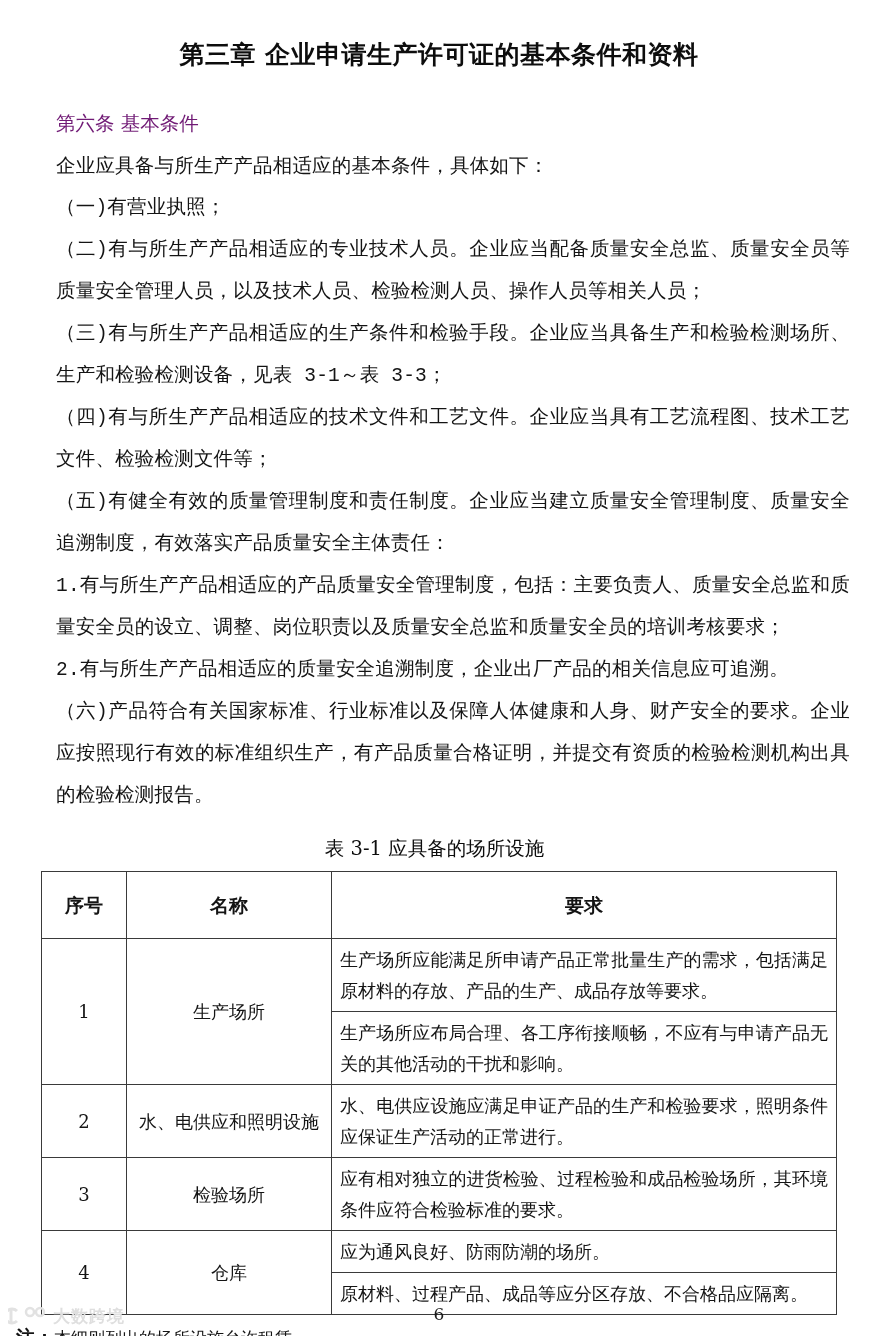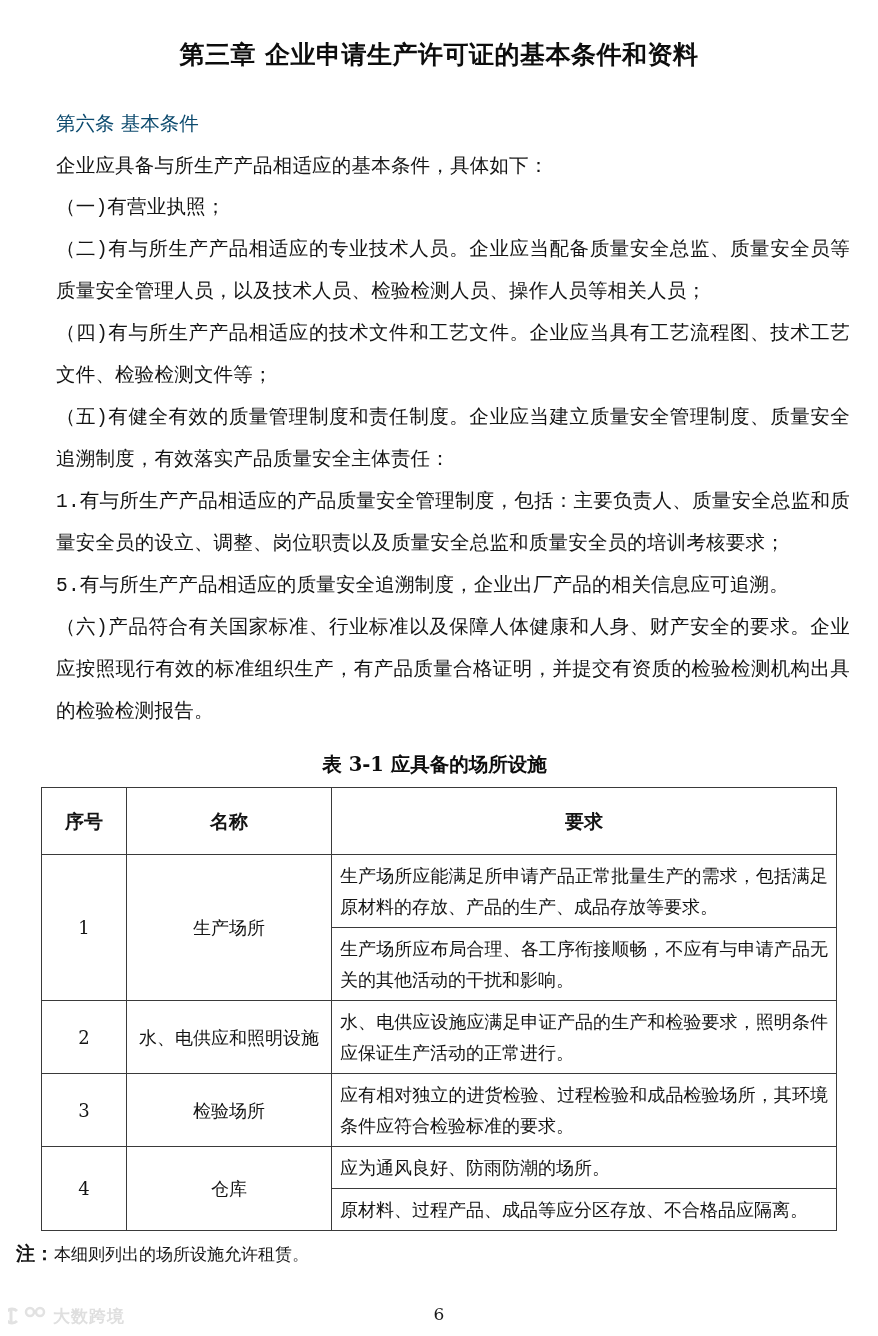--- a/index.html
+++ b/index.html
@@ -51,28 +51,28 @@
     letter-spacing: 0.2px;
   }
   p.para.indent {
     text-indent: 0;
     font-family: Liberation Mono, monospace;
   }
   p.heading-line {
     font-size: 19.5px;
     line-height: 42px;
     margin: 0;
-    color: #0c4a6e;
+    color: #701a75;
   }
 
   
   .table-caption {
     text-align: center;
     font-size: 19.5px;
-    font-weight: bold;
+    font-weight: normal;
     margin: 18px 9px 9px 0;
     color: #0d0d0d;
   }
 
   
   table.spec-table {
     border-collapse: collapse;
     width: 796px;
     margin: 0 auto;
     table-layout: fixed;
@@ -162,28 +162,29 @@
   <div class="body-block">
 
     <p class="heading-line">第六条 基本条件</p>
 
     <p class="para">企业应具备与所生产产品相适应的基本条件，具体如下：</p>
 
     <p class="para indent">（一)有营业执照；</p>
 
     <p class="para indent">（二)有与所生产产品相适应的专业技术人员。企业应当配备质量安全总监、质量安全员等质量安全管理人员，以及技术人员、检验检测人员、操作人员等相关人员；</p>
 
+    <p class="para indent">（三)有与所生产产品相适应的生产条件和检验手段。企业应当具备生产和检验检测场所、生产和检验检测设备，见表 3-1～表 3-3；</p>
 
     <p class="para indent">（四)有与所生产产品相适应的技术文件和工艺文件。企业应当具有工艺流程图、技术工艺文件、检验检测文件等；</p>
 
     <p class="para indent">（五)有健全有效的质量管理制度和责任制度。企业应当建立质量安全管理制度、质量安全追溯制度，有效落实产品质量安全主体责任：</p>
 
     <p class="para indent">1.有与所生产产品相适应的产品质量安全管理制度，包括：主要负责人、质量安全总监和质量安全员的设立、调整、岗位职责以及质量安全总监和质量安全员的培训考核要求；</p>
 
-    <p class="para indent">5.有与所生产产品相适应的质量安全追溯制度，企业出厂产品的相关信息应可追溯。</p>
+    <p class="para indent">2.有与所生产产品相适应的质量安全追溯制度，企业出厂产品的相关信息应可追溯。</p>
 
     <p class="para indent">（六)产品符合有关国家标准、行业标准以及保障人体健康和人身、财产安全的要求。企业应按照现行有效的标准组织生产，有产品质量合格证明，并提交有资质的检验检测机构出具的检验检测报告。</p>
   </div>
 
   <div class="table-caption">表 3-1 应具备的场所设施</div>
 
   <table class="spec-table">
     <thead>
       <tr>
         <th class="col-no">序号</th>

